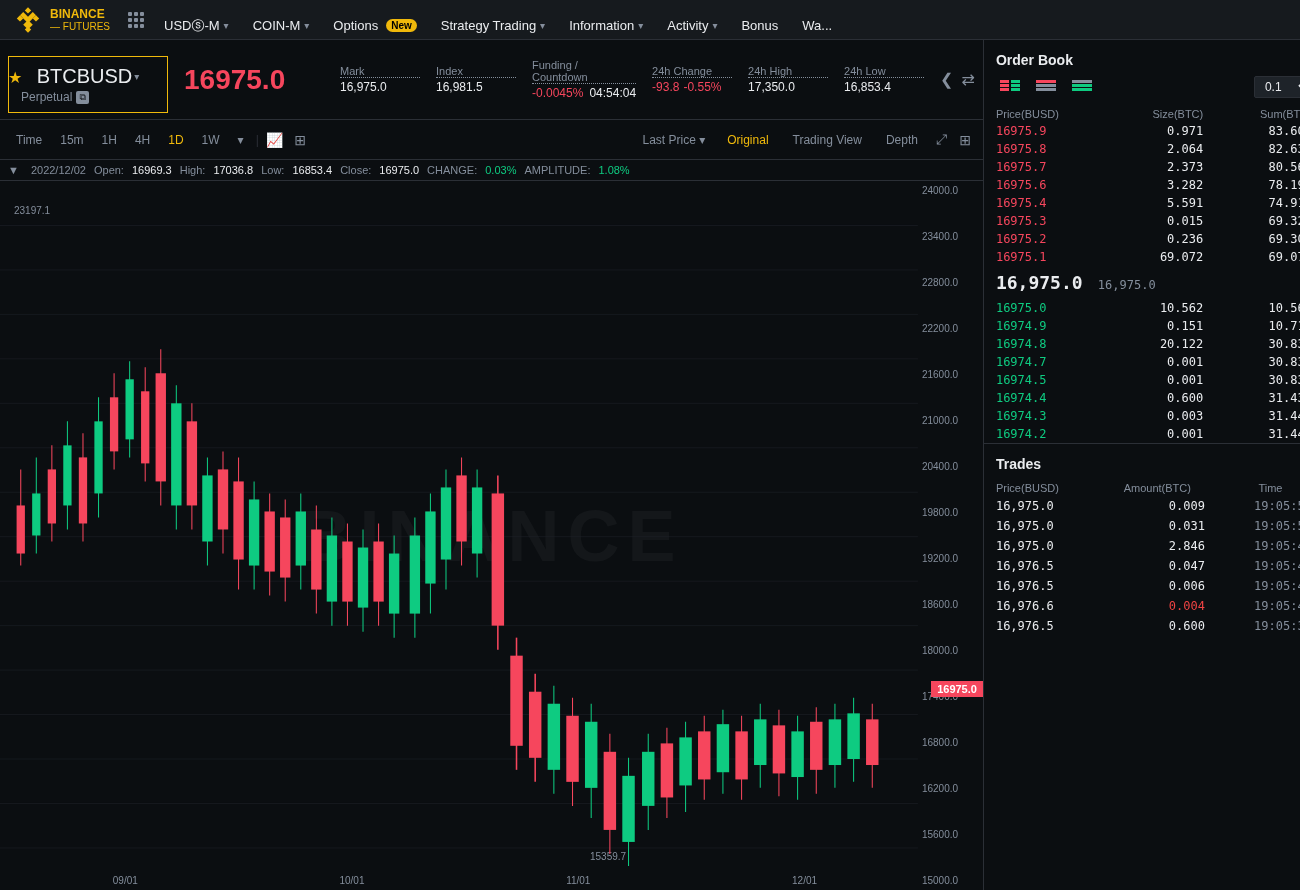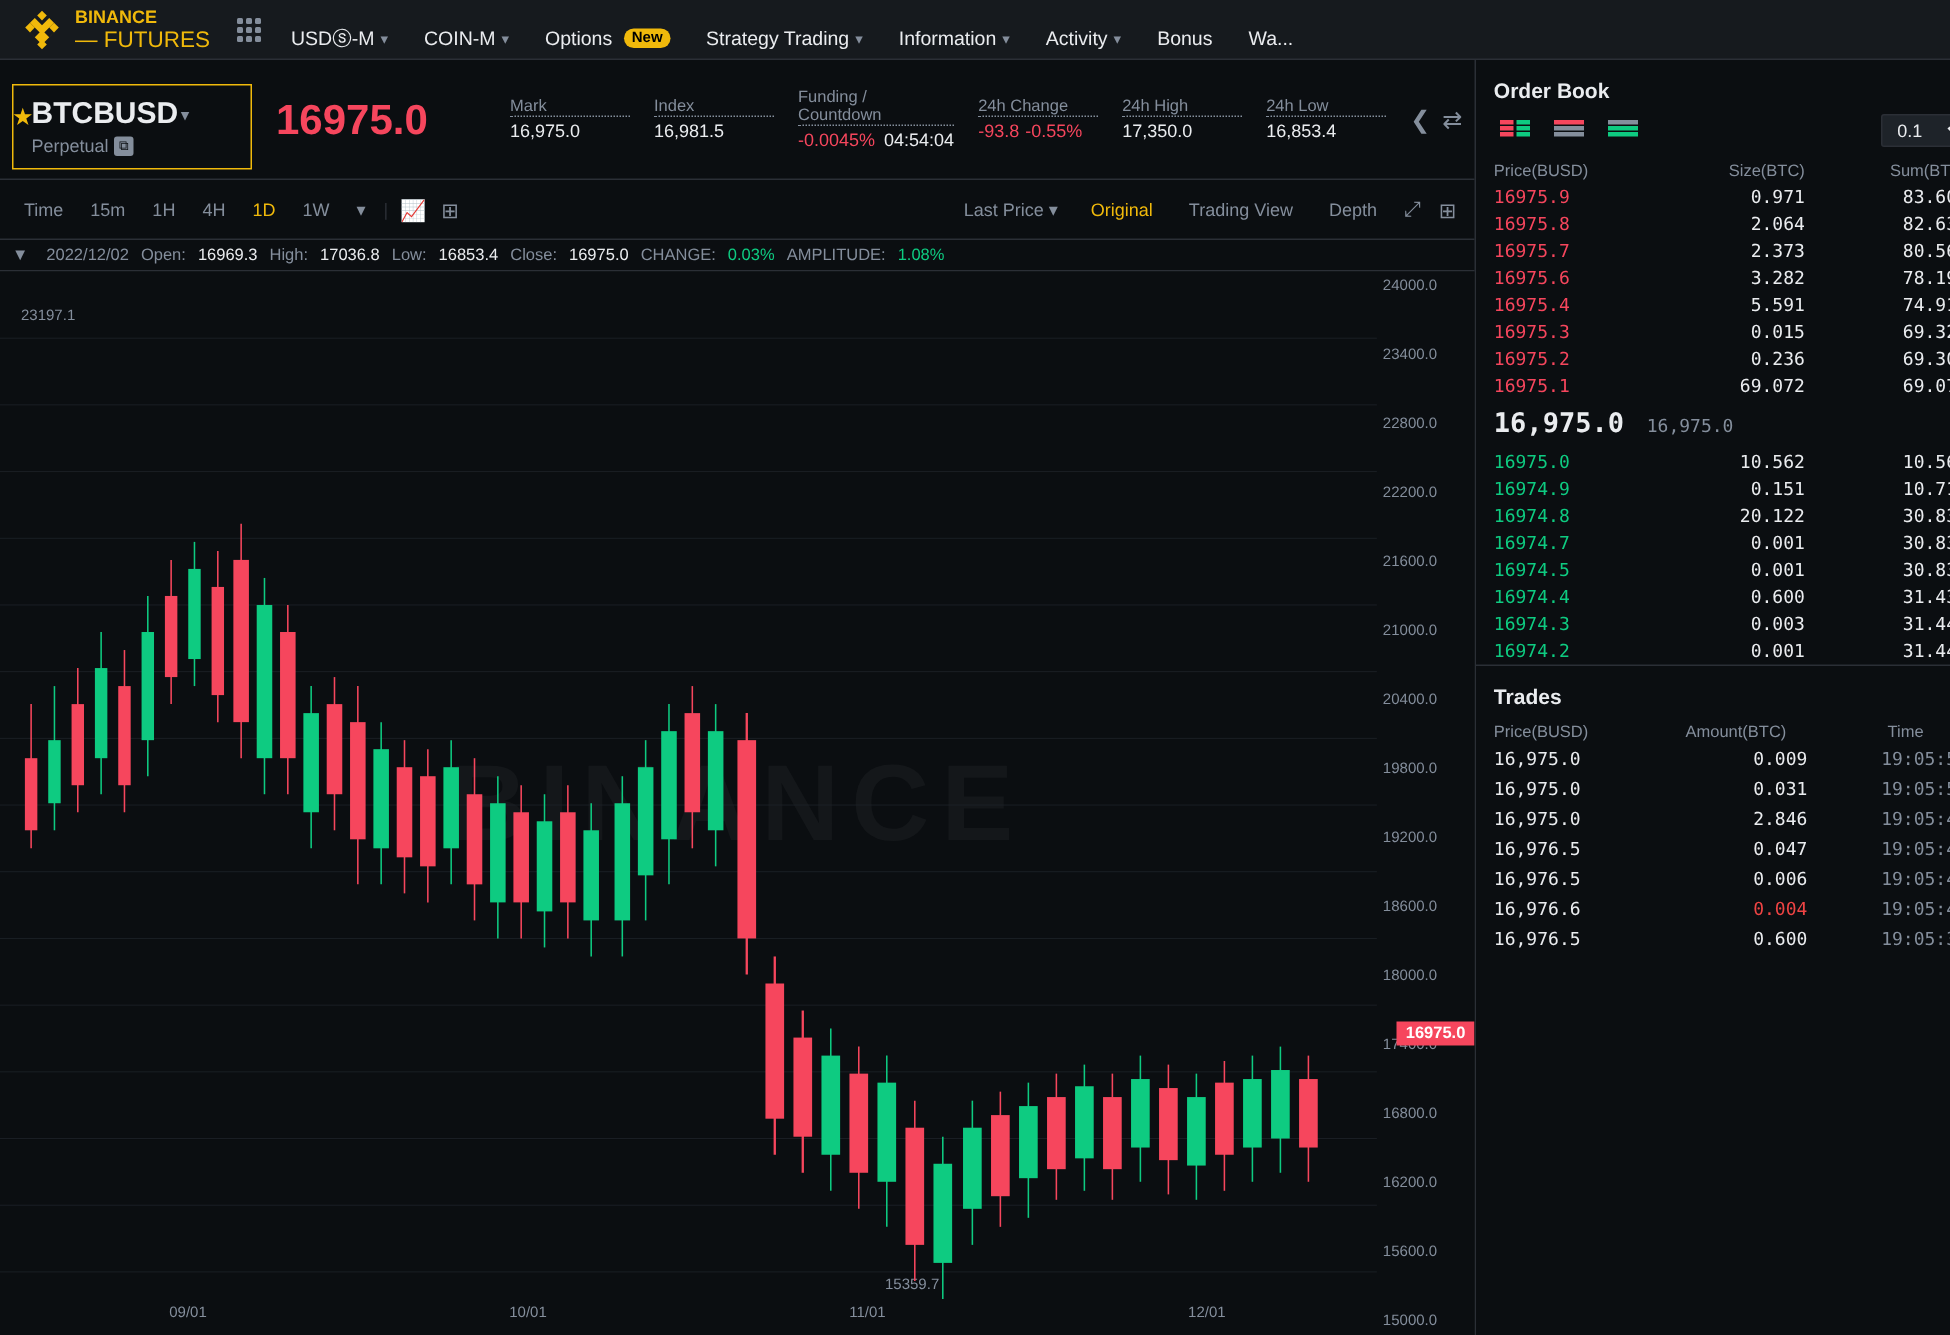--- a/index.html
+++ b/index.html
@@ -15,21 +15,21 @@
     .grid-icon { display: inline-grid; grid-template-columns: 1fr 1fr 1fr; gap: 2px; width: 16px; height: 16px; }
     .grid-icon span { background: #848e9c; border-radius: 1px; }
 
     
     .main-layout { display: flex; height: calc(890px - 40px); }
     .chart-section { flex: 1; display: flex; flex-direction: column; border-right: 1px solid #2b2f36; }
 
     
     .symbol-header { display: flex; align-items: center; padding: 0 8px; height: 80px; border-bottom: 1px solid #2b2f36; gap: 16px; flex-shrink: 0; }
     .symbol-box { border: 1px solid #f0b90b; padding: 8px 12px; min-width: 160px; cursor: pointer; }
-    .symbol-name { font-size: 20px; font-weight: bold; color: #eaecef; display: flex; align-items: center; gap: 2px; }
+    .symbol-name { font-size: 20px; font-weight: normal; color: #eaecef; display: flex; align-items: center; gap: 2px; justify-content: center; }
     .symbol-sub { font-size: 12px; color: #848e9c; margin-top: 2px; display: flex; align-items: center; gap: 4px; }
     .perp-icon { background: #848e9c; color: #0b0e11; font-size: 9px; padding: 1px 3px; border-radius: 2px; }
     .price-big { font-size: 28px; font-weight: bold; color: #f6465d; min-width: 140px; }
     .stat-group { display: flex; flex-direction: column; gap: 2px; min-width: 80px; }
     .stat-label { color: #848e9c; font-size: 11px; border-bottom: 1px dotted #848e9c; }
     .stat-value { color: #eaecef; font-size: 12px; }
     .stat-value.red { color: #f6465d; }
     .nav-arrows { display: flex; gap: 8px; margin-left: auto; color: #848e9c; cursor: pointer; font-size: 16px; }
 
     
@@ -47,21 +47,21 @@
     .ohlc-arrow { color: #848e9c; margin-right: 4px; cursor: pointer; }
     .ohlc-val { color: #eaecef; }
     .ohlc-change { color: #0ecb81; }
     .ohlc-amp { color: #0ecb81; }
 
     
     .chart-area { flex: 1; position: relative; overflow: hidden; background: #0b0e11; }
     .price-label { position: absolute; right: 0; background: #f6465d; color: #fff; font-size: 11px; font-weight: bold; padding: 2px 6px; }
     .y-axis { position: absolute; right: 0; top: 0; bottom: 0; width: 65px; display: flex; flex-direction: column; justify-content: space-between; padding: 4px 4px; }
     .y-tick { color: #848e9c; font-size: 10px; text-align: left; }
-    .x-axis { position: absolute; bottom: 0; left: 12px; right: 65px; height: 20px; display: flex; justify-content: space-around; align-items: flex-start; }
+    .x-axis { position: absolute; bottom: 0; left: 12px; right: 65px; height: 20px; display: flex; justify-content: space-around; align-items: center; }
     .x-tick { color: #848e9c; font-size: 10px; }
     .watermark { position: absolute; top: 50%; left: 50%; transform: translate(-50%, -50%); font-size: 72px; font-weight: bold; color: rgba(255,255,255,0.04); letter-spacing: 8px; pointer-events: none; }
     .low-label { position: absolute; bottom: 28px; left: 590px; color: #848e9c; font-size: 10px; margin-top: 48px; }
     .high-label { position: absolute; top: 24px; left: 14px; color: #848e9c; font-size: 10px; }
 
     
     .right-panel { width: 340px; display: flex; flex-direction: column; background: #0b0e11; overflow-y: auto; flex-shrink: 0; }
 
     
     .panel-title { color: #eaecef; font-size: 14px; font-weight: bold; padding: 12px 12px 8px; }
@@ -103,21 +103,21 @@
     <svg class="logo-icon" viewBox="0 0 40 40">
       <polygon points="20,4 24,8 20,12 16,8" fill="#f0b90b"></polygon>
       <polygon points="10,14 14,10 20,16 26,10 30,14 20,24" fill="#f0b90b"></polygon>
       <polygon points="6,18 10,14 14,18 10,22" fill="#f0b90b"></polygon>
       <polygon points="30,14 34,18 30,22 26,18" fill="#f0b90b"></polygon>
       <polygon points="10,22 14,26 20,20 26,26 30,22 20,32" fill="#f0b90b"></polygon>
       <polygon points="16,32 20,28 24,32 20,36" fill="#f0b90b"></polygon>
     </svg>
     <div>
       <div style="color:#f0b90b;font-weight:bold;font-size:12px;">BINANCE</div>
-      <div style="color:#f0b90b;font-size:15px;">— FUTURES</div>
+      <div style="color:#f0b90b;font-size:10px;">— FUTURES</div>
     </div>
   </div>
 
   <div class="grid-icon" style="cursor:pointer;margin:0 6px;">
     <span></span>
       <span></span>
       <span></span>
     <span></span>
       <span></span>
       <span></span>

